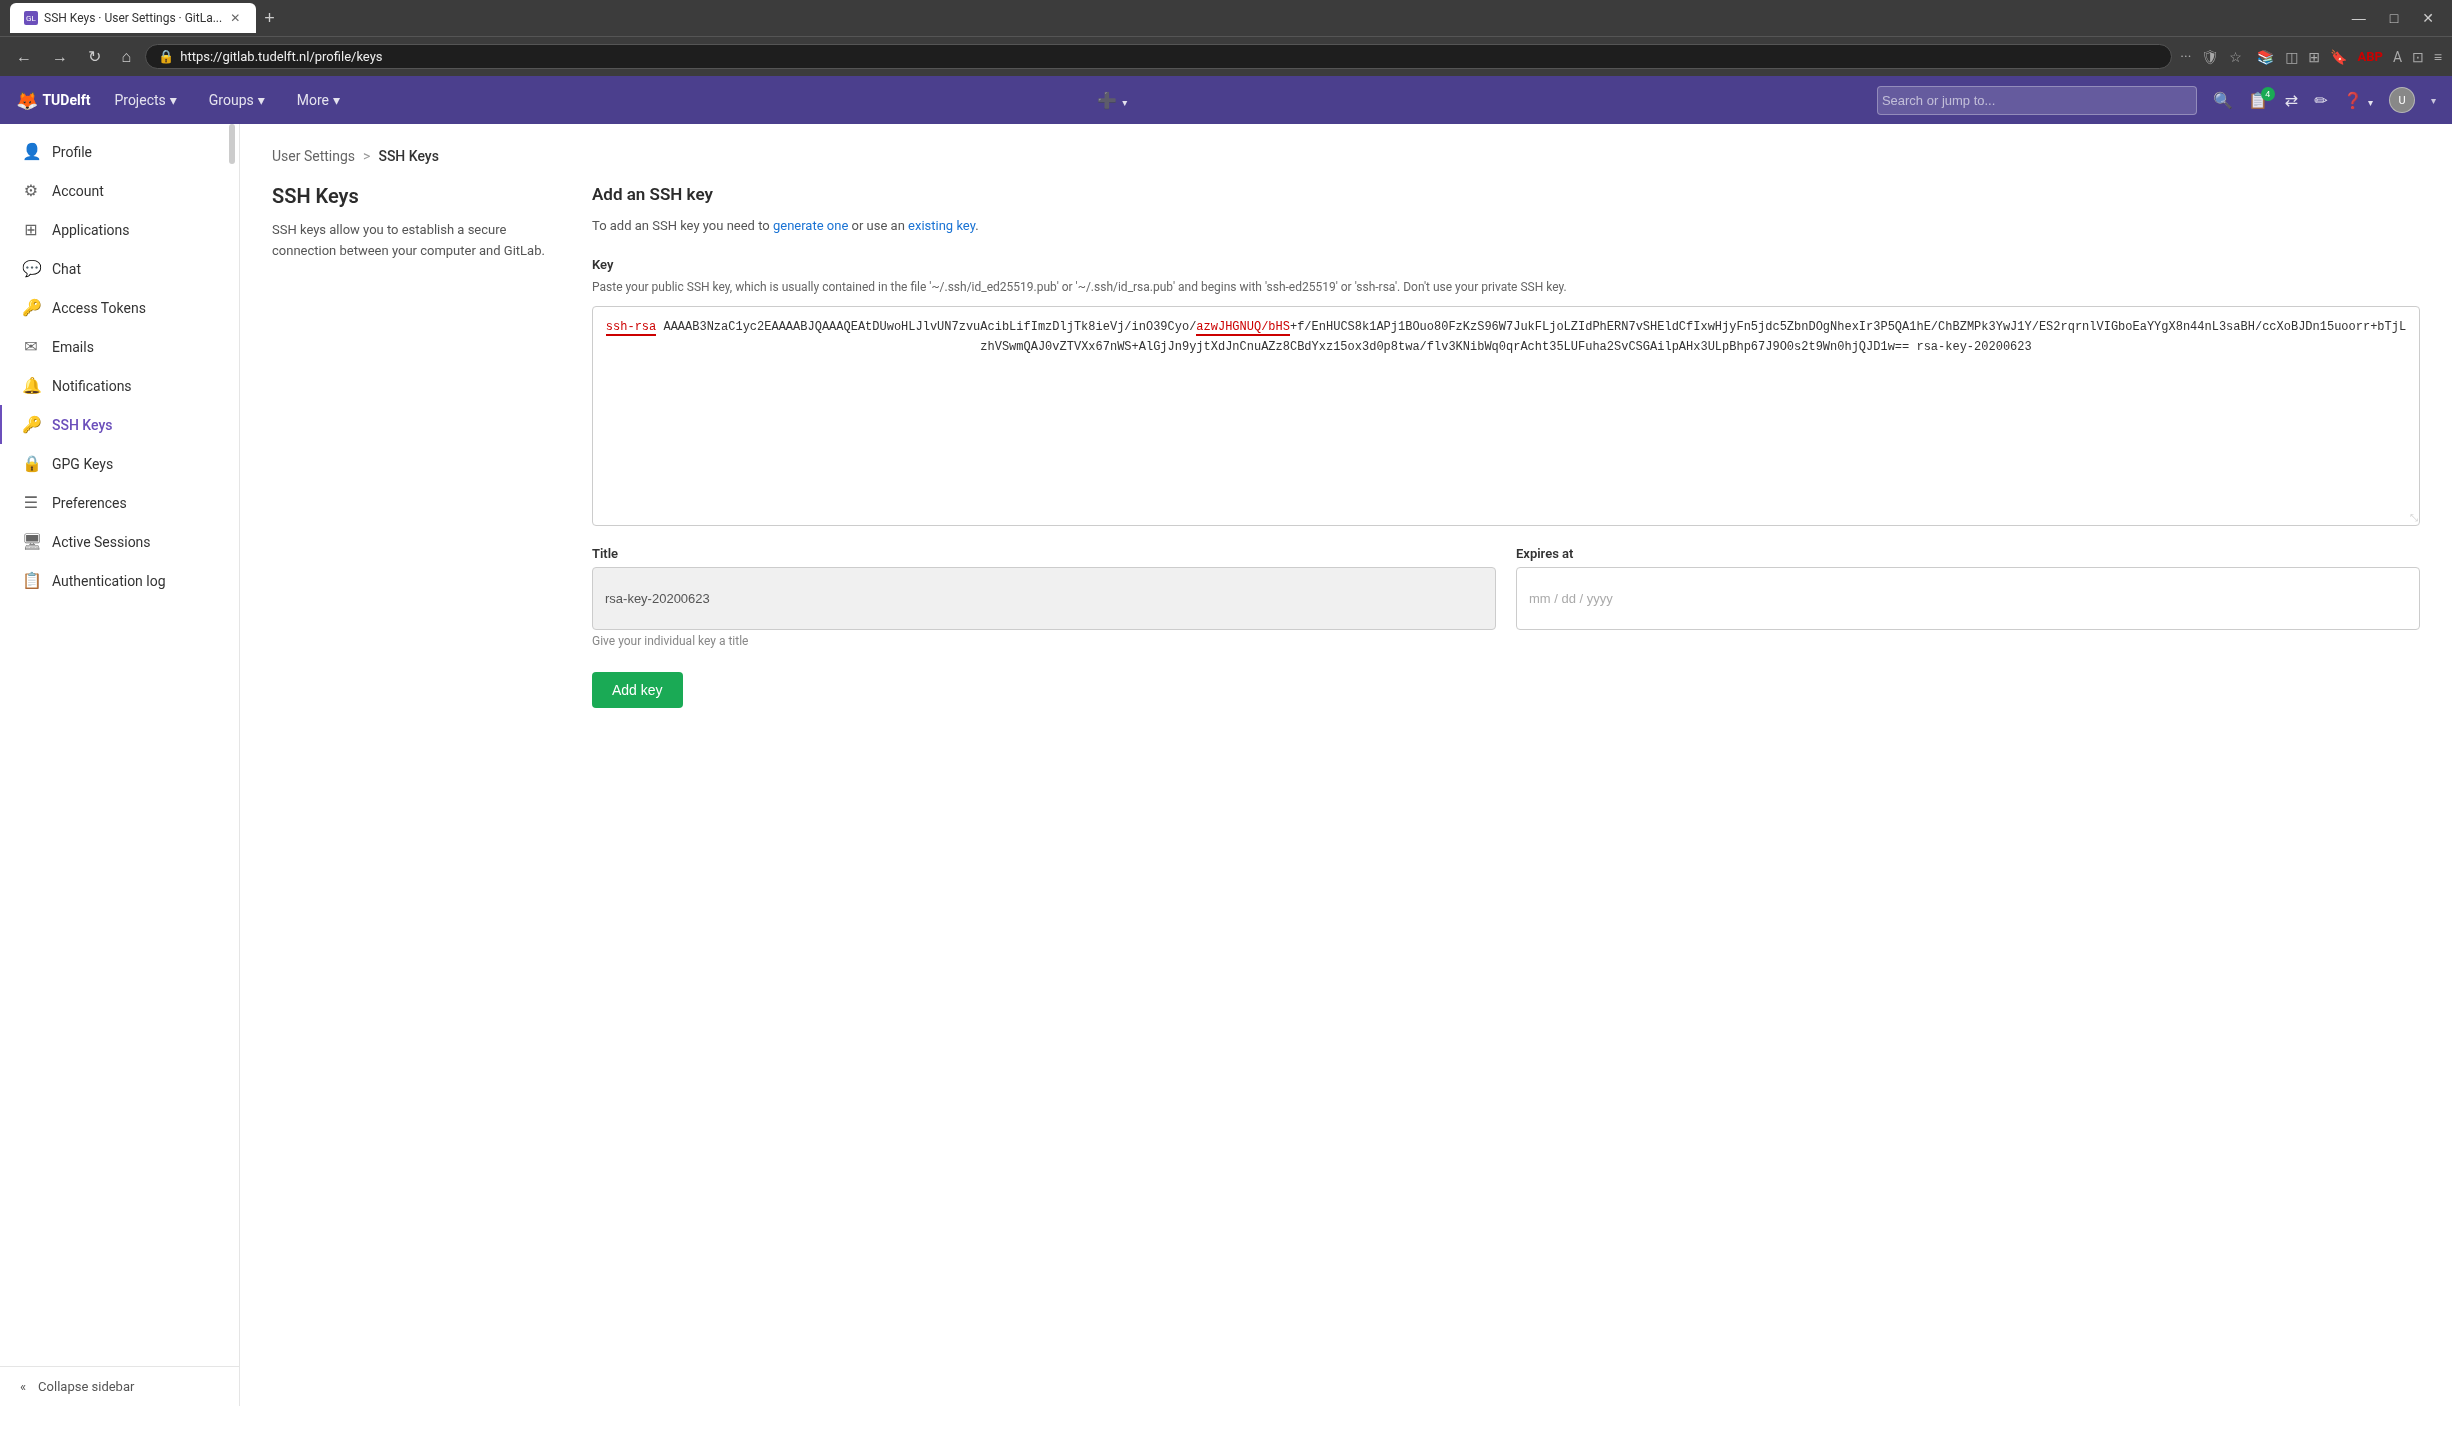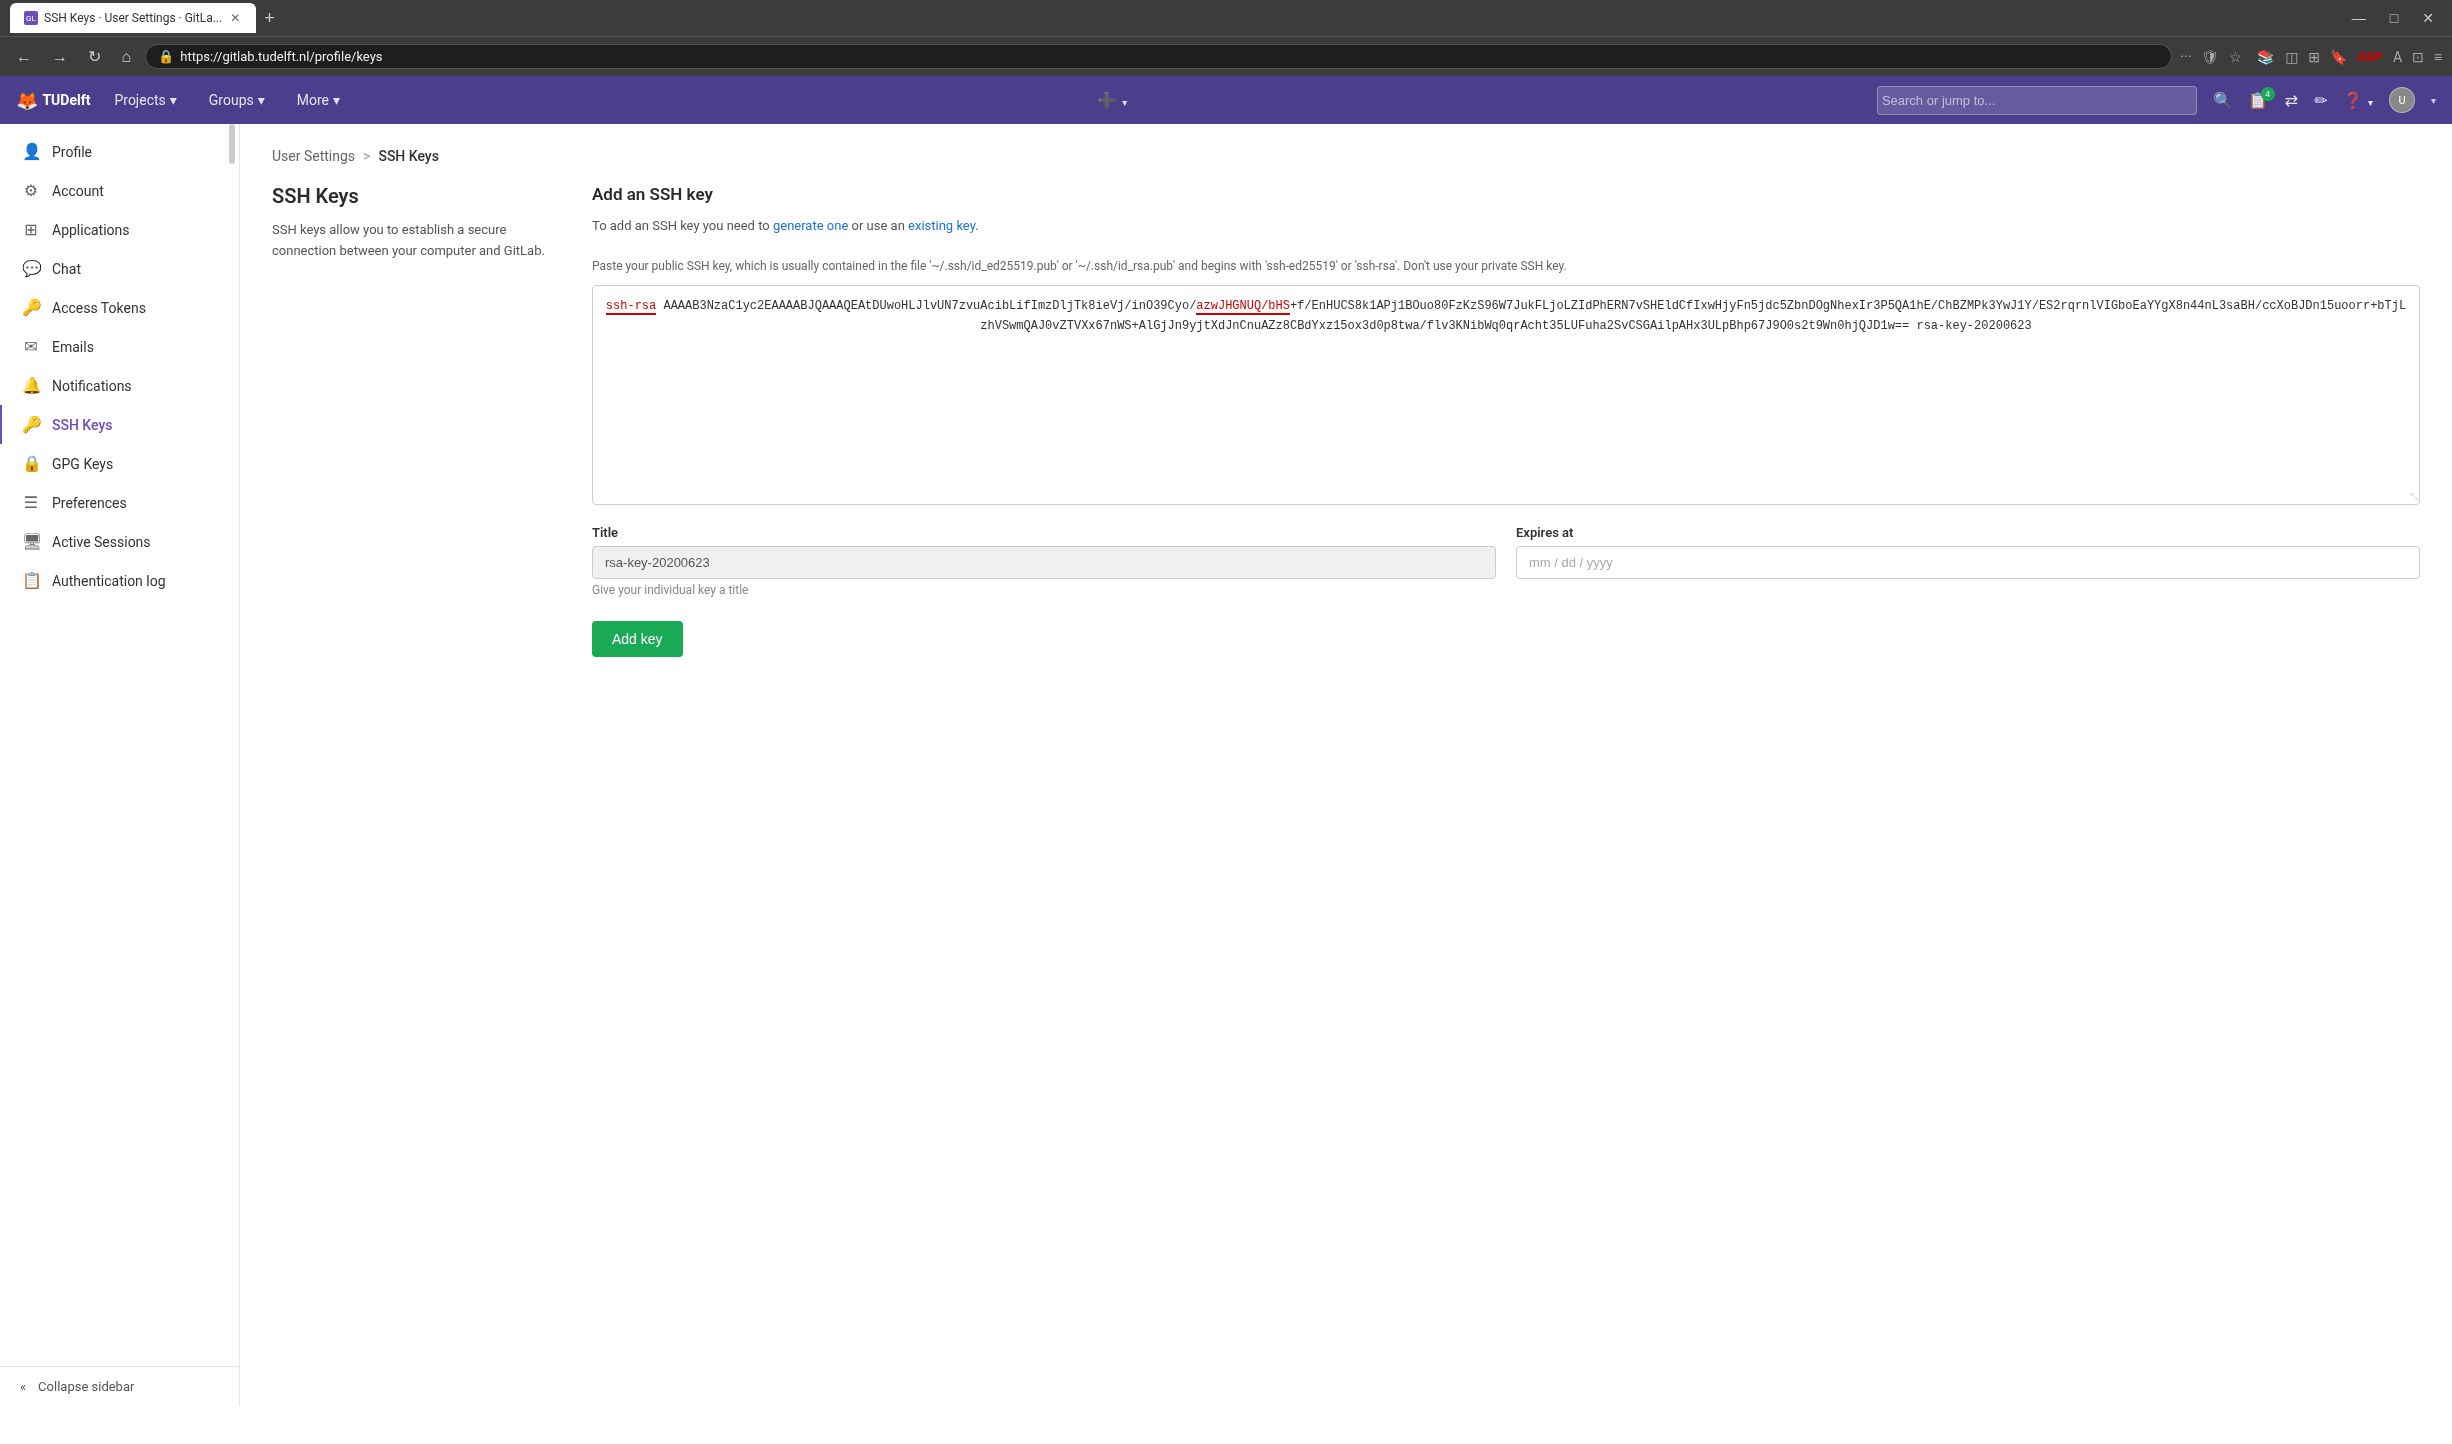--- a/index.html
+++ b/index.html
@@ -196,21 +196,21 @@
     }
     .key-highlighted { color: #c00; border-bottom: 2px solid #c00; }
 
     .form-row { display: grid; grid-template-columns: 1fr 1fr; gap: 20px; margin-top: 20px; }
     .form-group { }
     .form-label { font-size: 13px; font-weight: 600; color: #333; margin-bottom: 6px; display: block; }
     .form-input {
       width: 100%;
       border: 1px solid #ccc;
       border-radius: 4px;
-      padding: 8px 12px;
+      padding: 23px 12px;
       font-size: 13px;
       color: #333;
       outline: none;
       background: #fff;
     }
     .form-input.prefilled { background: #f0f0f0; color: #555; }
     .form-input::placeholder { color: #aaa; }
     .input-hint { font-size: 12px; color: #888; margin-top: 4px; }
 
     .add-key-btn {
@@ -423,20 +423,21 @@
         <p>SSH keys allow you to establish a secure connection between your computer and GitLab.</p>
       </div>
 
       <div class="form-section">
         <div class="section-title">Add an SSH key</div>
 
         <p class="add-key-intro">
           <span>To add an SSH key you need to </span><a href="#">generate one</a><span> or use an </span><a href="#">existing key</a><span>.</span>
         </p>
 
+        <label class="field-label">Key</label>
         <p class="field-hint">Paste your public SSH key, which is usually contained in the file '~/.ssh/id_ed25519.pub' or '~/.ssh/id_rsa.pub' and begins with 'ssh-ed25519' or 'ssh-rsa'. Don't use your private SSH key.</p>
 
         
         <div style="position:relative;">
           <div class="key-content-display">
             <span class="key-highlighted">ssh-rsa</span>
             <span> AAAAB3NzaC1yc2EAAAABJQAAAQEAtDUwoHLJlvUN7zvuAcibLifImzDljTk8ieVj/inO39Cyo/</span><span class="key-highlighted">azwJHGNUQ/bHS</span><span>+f/EnHUCS8k1APj1BOuo80FzKzS96W7JukFLjoLZIdPhERN7vSHEldCfIxwHjyFn5jdc5ZbnDOgNhexIr3P5QA1hE/ChBZMPk3YwJ1Y/ES2rqrnlVIGboEaYYgX8n44nL3saBH/ccXoBJDn15uoorr+bTjLzhVSwmQAJ0vZTVXx67nWS+AlGjJn9yjtXdJnCnuAZz8CBdYxz15ox3d0p8twa/flv3KNibWq0qrAcht35LUFuha2SvCSGAilpAHx3ULpBhp67J9O0s2t9Wn0hjQJD1w== rsa-key-20200623</span>
           </div>
           <span class="resize-handle">⤡</span>
         </div>

